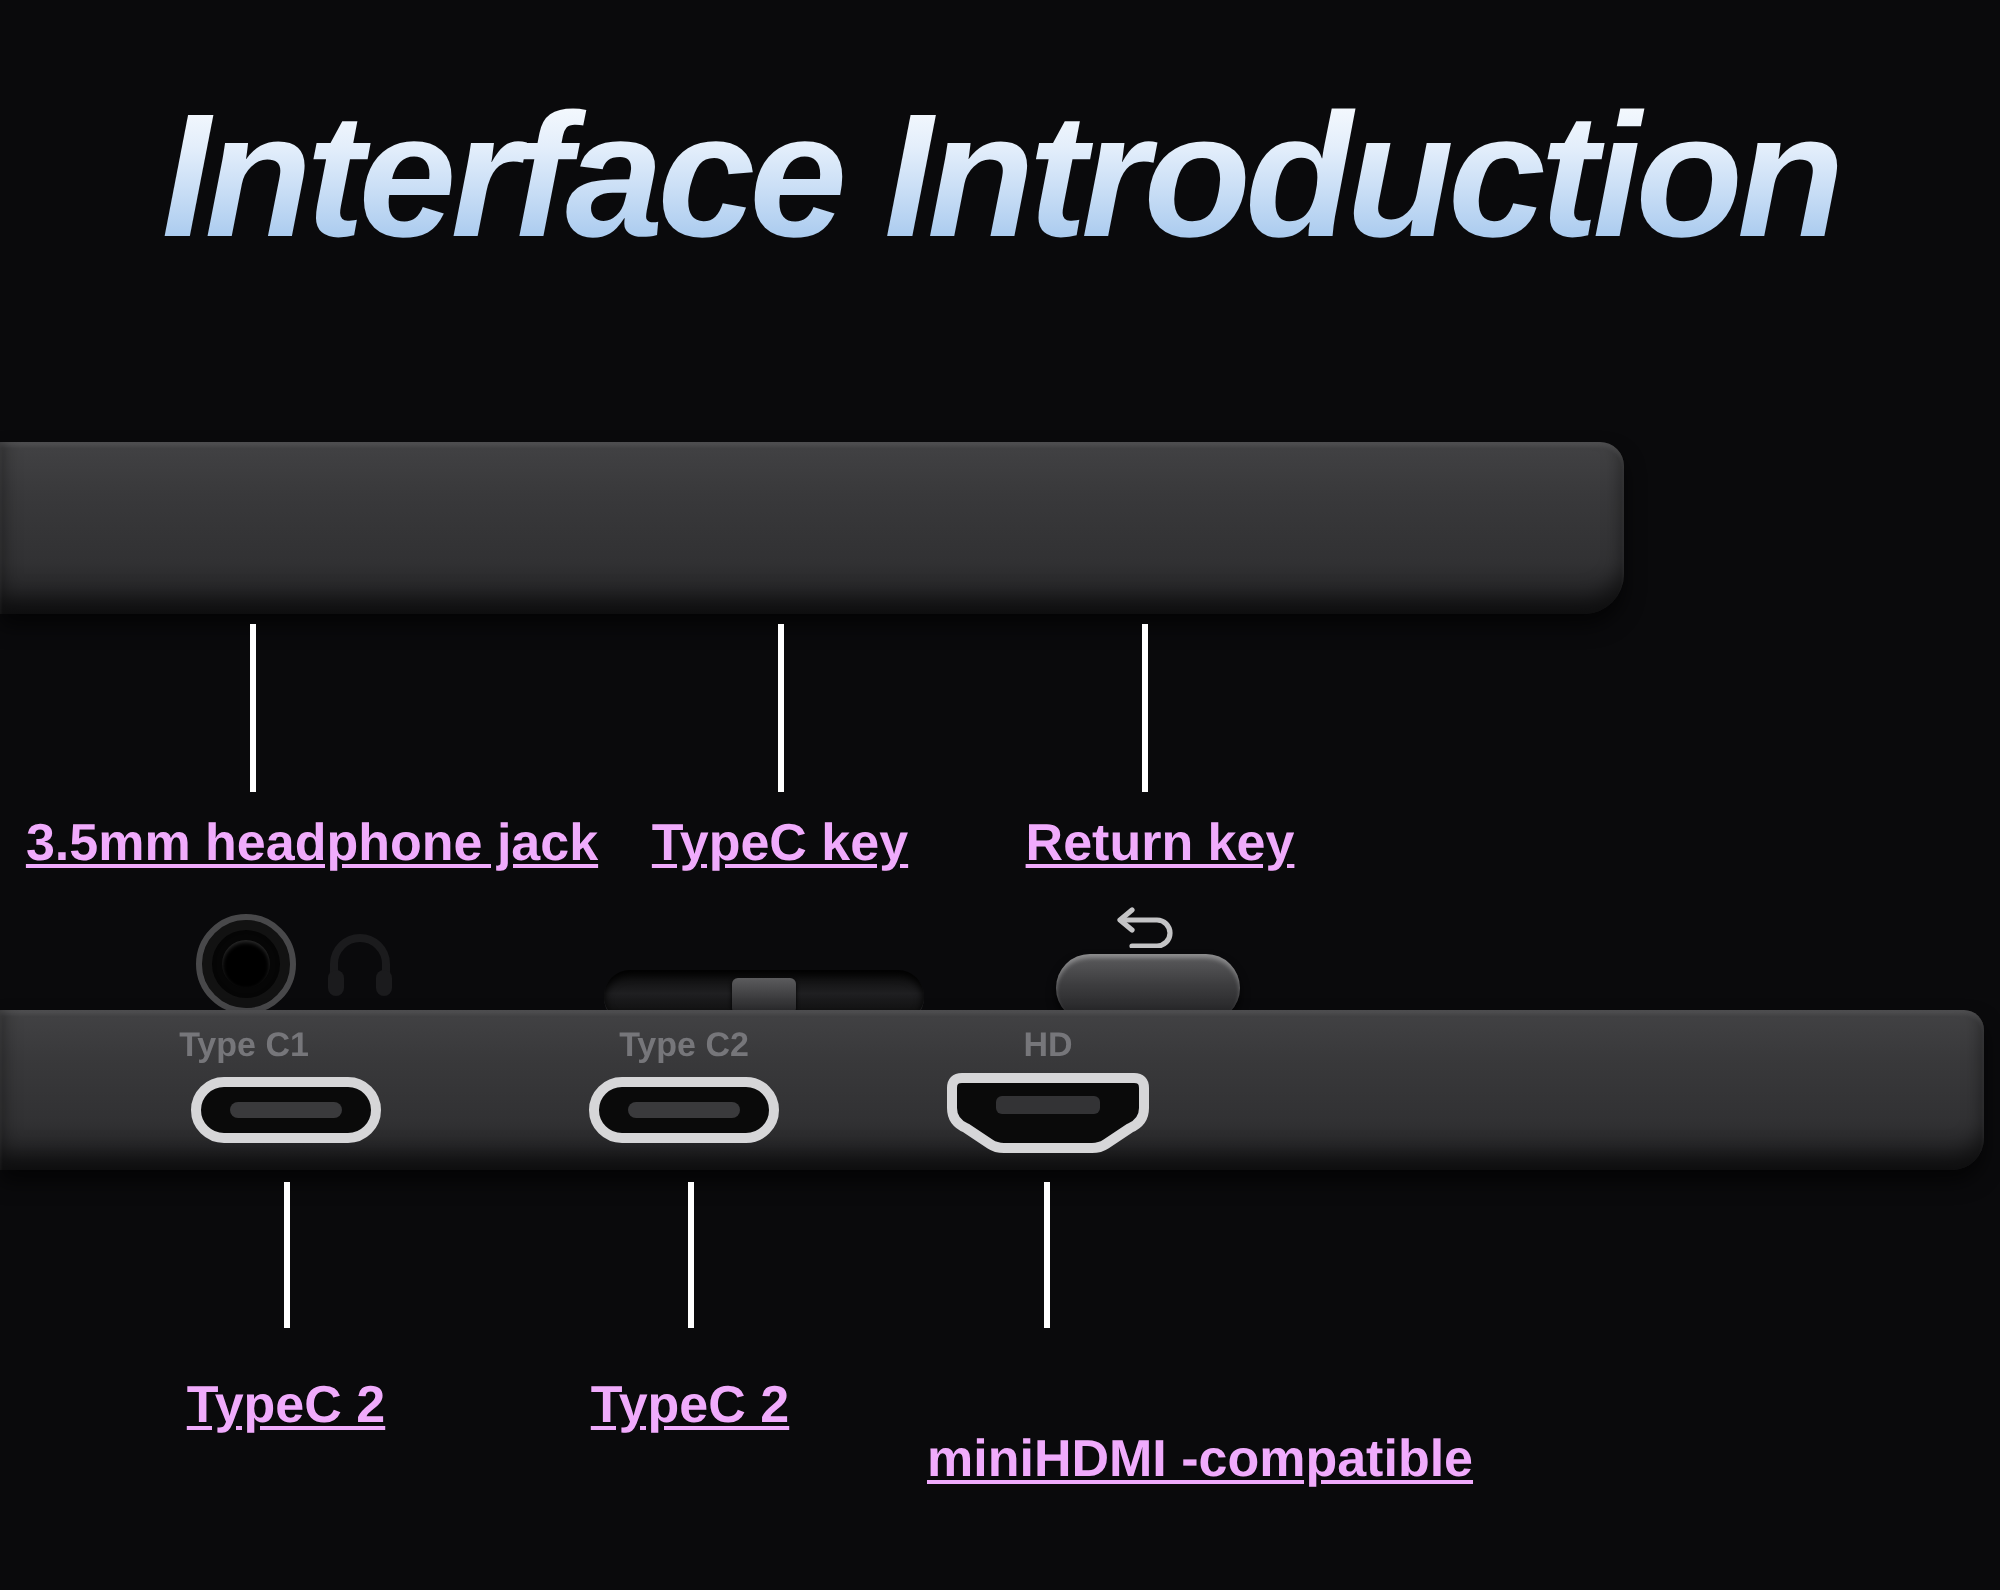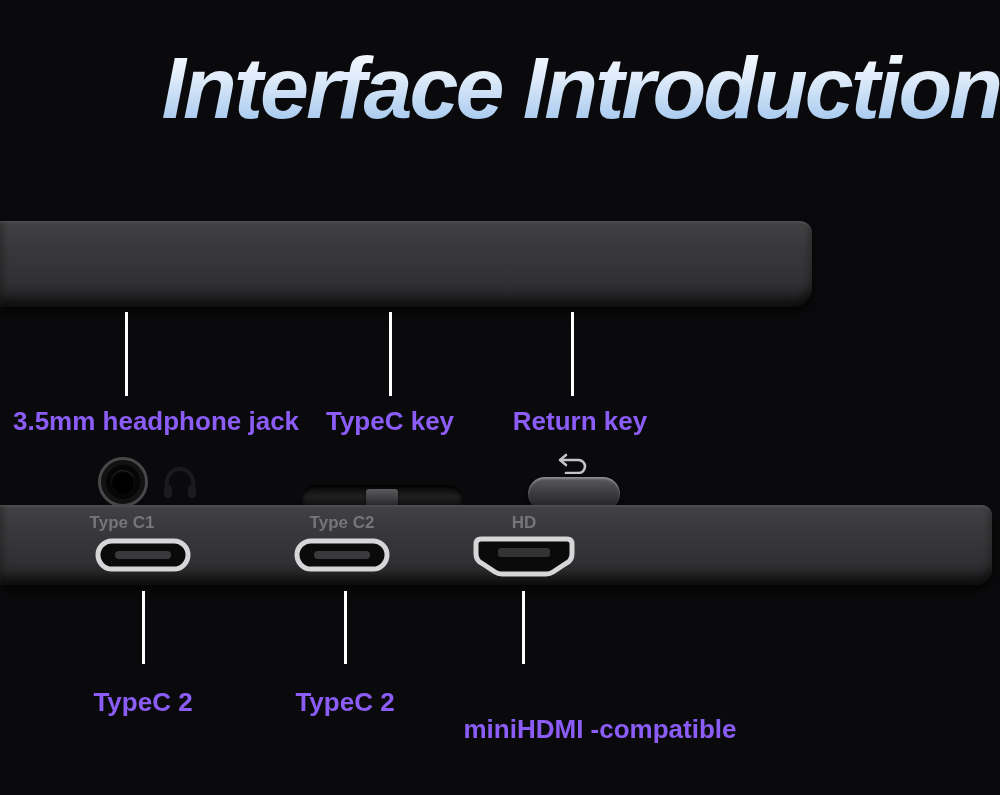--- a/index.html
+++ b/index.html
@@ -6,21 +6,21 @@
   html,body { background:#000; }
   .stage {
     position:relative; width:1000px; height:795px; overflow:hidden;
     background:#0a0a0c;
     font-family:"Liberation Sans", sans-serif;
   }
 
   
   .title {
     position:absolute; top:40px; left:0; width:100%;
-    text-align:right;
+    text-align:center;
     font-size:88px; font-weight:bold; font-style:italic;
     letter-spacing:-3px; line-height:1.1;
     background:linear-gradient(180deg,#ffffff 0%,#e3eefb 35%,#b9d4f2 70%,#93bdea 100%);
     -webkit-background-clip:text; background-clip:text;
     -webkit-text-fill-color:transparent; color:transparent;
     white-space:nowrap;
   }
 
   
   .panel {
@@ -73,21 +73,21 @@
     background:linear-gradient(180deg,#5c5c5e 0%,#3d3d3f 45%,#202022 100%);
     box-shadow: inset 0 2px 2px rgba(255,255,255,.3), 0 3px 5px rgba(0,0,0,.65);
   }
 
   
   .pointer { position:absolute; width:3px; background:#ffffff; }
 
   
   .callout {
     position:absolute; transform:translateX(-50%);
-    color:#8b5cf6; font-size:26px; font-weight:bold; white-space:nowrap;
+    color:#f0abfc; font-size:26px; font-weight:bold; white-space:nowrap;text-decoration:underline;
   }
 
   
   .engraving {
     position:absolute; transform:translateX(-50%);
     color:#76767a; font-size:17px; font-weight:bold; white-space:nowrap;
   }
   .port { position:absolute; }
 </style>
 </head>

